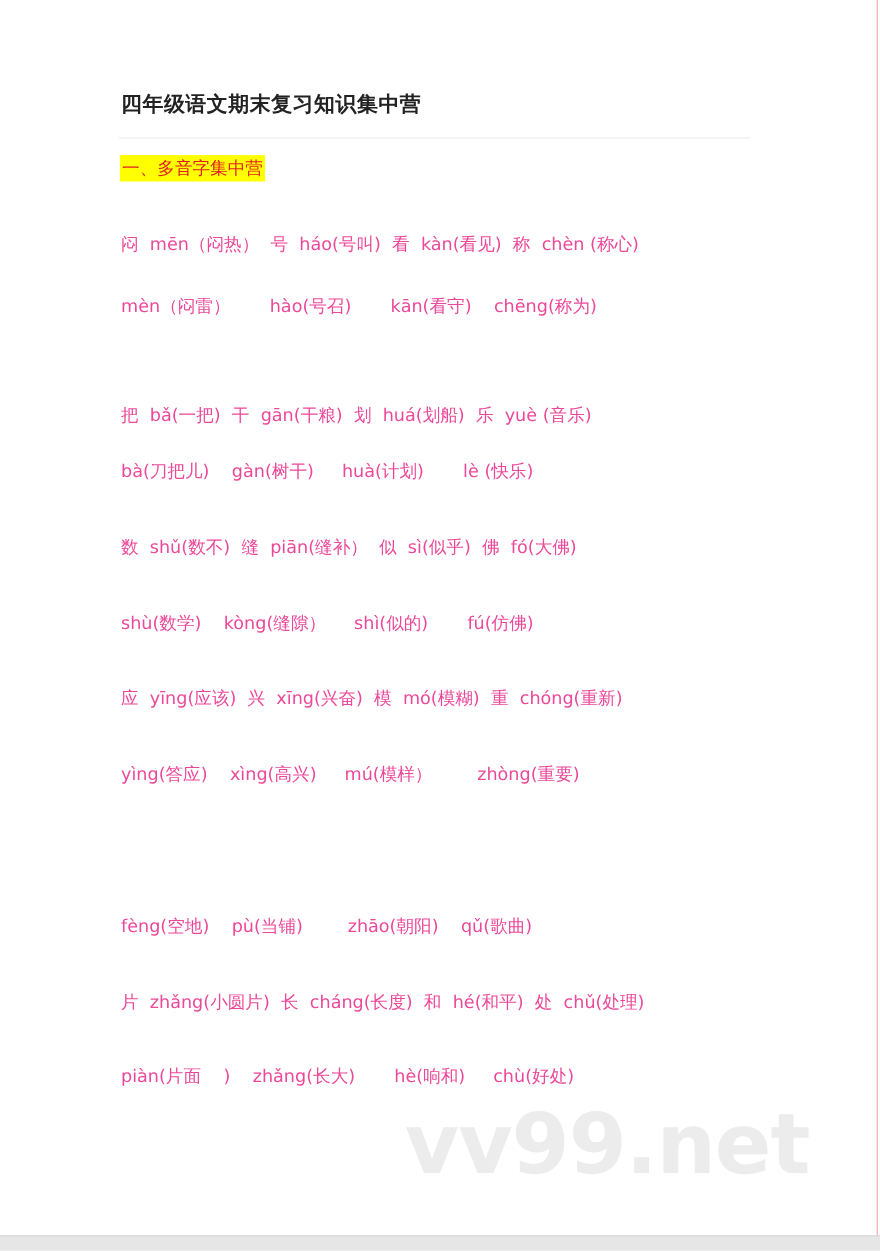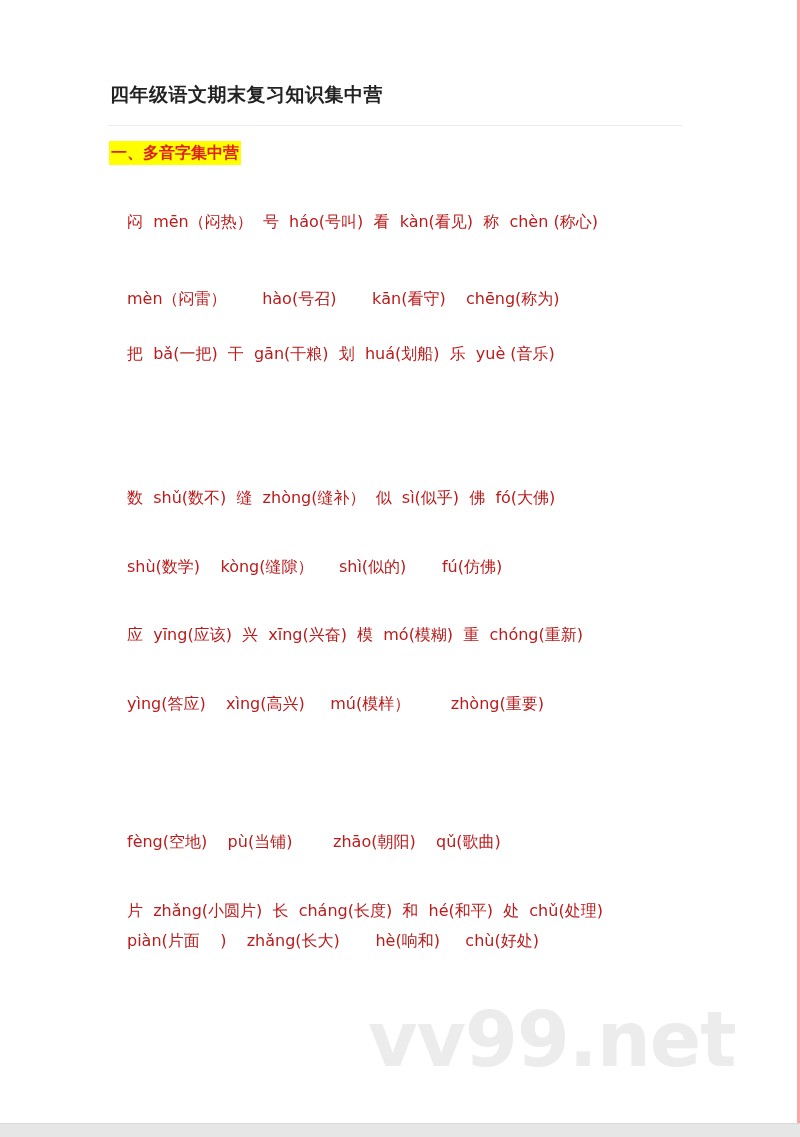--- a/index.html
+++ b/index.html
@@ -3,63 +3,64 @@
 <meta charset="utf-8">
 <style>
   html, body { margin:0; padding:0; }
   body {
     width:800px; height:1137px; overflow:hidden; position:relative;
     background:#fdfdfd;
     font-family:"DejaVu Sans","Liberation Sans",sans-serif;
   }
   .page {
     position:absolute; left:0; top:0; width:797px; height:1125px;
-    background:#ffffff; border-right:4px solid #fca5a5;
+    background:#ffffff; border-right:1px solid #fca5a5;
   }
   .bottom-strip {
     position:absolute; left:0; top:1123px; width:800px; height:14px;
     background:#e6e6e6; border-top:1px solid #d8d8d8;
   }
   .title {
     position:absolute; left:110px; top:82px;
     font-size:19px; font-weight:bold; color:#222; letter-spacing:0.5px;
   }
   .divider {
     position:absolute; left:108px; top:125px; width:574px; height:1px;
     background:#ececec;
   }
   .section-heading {
     position:absolute; left:109px; top:141px; height:24px; padding:0 2px;
-    background:#ffff00; color:#e02020; font-size:16px; font-weight:bold;
+    background:#ffff00; color:#e02020; font-size:16px; font-weight:normal;
     line-height:24px;
   }
   .line {
-    position:absolute; left:110px; font-size:16px; color:#b91c1c;
-    white-space:pre; line-height:22px;margin-left:17px;
+    position:absolute; left:110px; font-size:16px; color:#ec4899;
+    white-space:pre; line-height:22px;
   }
   .watermark {
     position:absolute; left:368px; top:995px;
     font-family:"DejaVu Sans",sans-serif; font-weight:bold;
     font-size:76px; color:#ececec; letter-spacing:-1px;
   }
 </style>
 </head>
 <body>
 
 <div class="page">
   <div class="title">四年级语文期末复习知识集中营</div>
   <div class="divider"></div>
   <div class="section-heading">一、多音字集中营</div>
 
   <div class="line" style="top:211px">闷  mēn（闷热）  号  háo(号叫)  看  kàn(看见)  称  chèn (称心)</div>
-  <div class="line" style="top:288px">mèn（闷雷）       hào(号召)       kān(看守)    chēng(称为)</div>
-  <div class="line" style="top:343px">把  bǎ(一把)  干  gān(干粮)  划  huá(划船)  乐  yuè (音乐)</div>
-  <div class="line" style="top:487px">数  shǔ(数不)  缝  zhòng(缝补）  似  sì(似乎)  佛  fó(大佛)</div>
+  <div class="line" style="top:268px">mèn（闷雷）       hào(号召)       kān(看守)    chēng(称为)</div>
+  <div class="line" style="top:367px">把  bǎ(一把)  干  gān(干粮)  划  huá(划船)  乐  yuè (音乐)</div>
+  <div class="line" style="top:418px">bà(刀把儿)    gàn(树干)     huà(计划)       lè (快乐)</div>
+  <div class="line" style="top:487px">数  shǔ(数不)  缝  piān(缝补）  似  sì(似乎)  佛  fó(大佛)</div>
   <div class="line" style="top:556px">shù(数学)    kòng(缝隙）     shì(似的)       fú(仿佛)</div>
   <div class="line" style="top:624px">应  yīng(应该)  兴  xīng(兴奋)  模  mó(模糊)  重  chóng(重新)</div>
   <div class="line" style="top:693px">yìng(答应)    xìng(高兴)     mú(模样）        zhòng(重要)</div>
   <div class="line" style="top:831px">fèng(空地)    pù(当铺)        zhāo(朝阳)    qǔ(歌曲)</div>
   <div class="line" style="top:900px">片  zhǎng(小圆片)  长  cháng(长度)  和  hé(和平)  处  chǔ(处理)</div>
-  <div class="line" style="top:930px">piàn(片面    )    zhǎng(长大)       hè(响和)     chù(好处)</div>
+  <div class="line" style="top:968px">piàn(片面    )    zhǎng(长大)       hè(响和)     chù(好处)</div>
 
   <div class="watermark">vv99.net</div>
 </div>
 <div class="bottom-strip"></div>
 
 </body></html>

